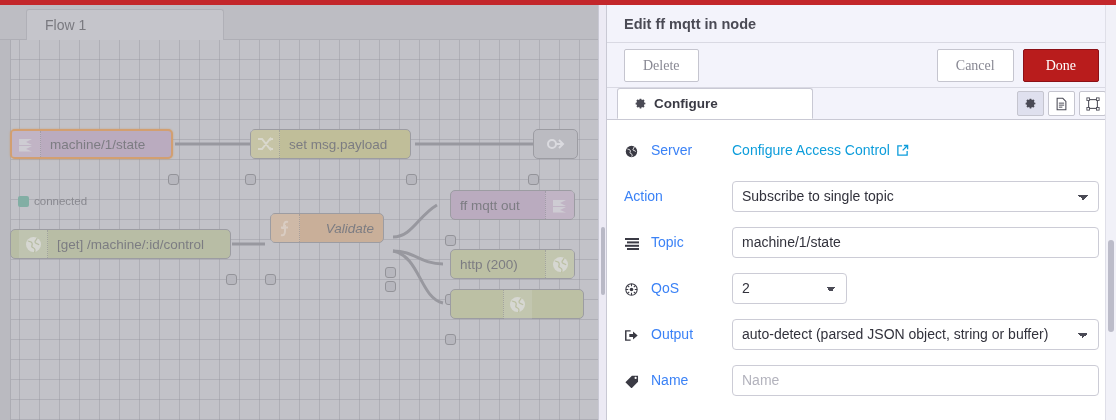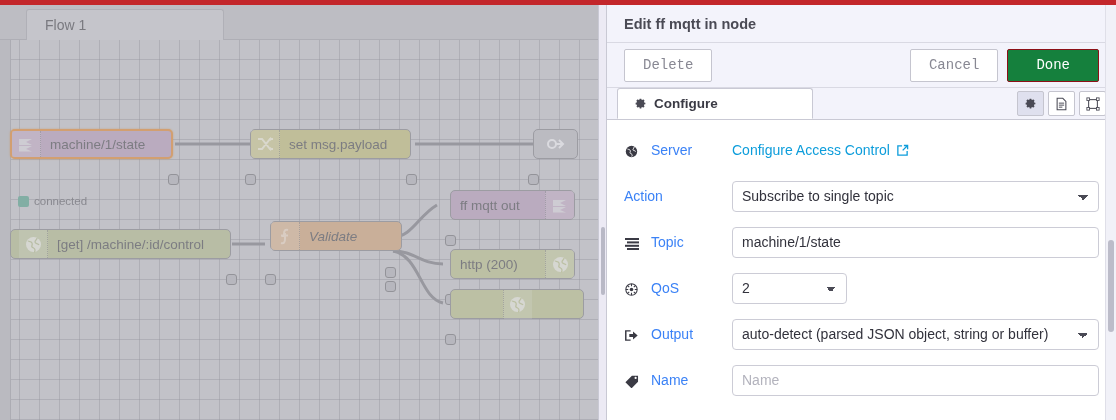--- a/index.html
+++ b/index.html
@@ -168,29 +168,29 @@
     padding: 0 17px;
   }
   .btn {
     height: 33px;
     padding: 0 18px;
     border: 1px solid #c5c5cf;
     background: #fff;
     color: #888893;
     border-radius: 2px;
     font-size: 14px;
-    font-family: Liberation Mono, monospace;
+    font-family: Liberation Serif, serif;
     line-height: 31px;
     cursor: pointer;
   }
   .btn.primary {
-    background: #15803d;
+    background: #b91c1c;
     border-color: #8c1017;
     color: #fff;
-    padding: 0 28px;
+    padding: 0 22px;
   }
   .spacer { flex: 1; }
   .gap { width: 9px; }
 
   .dlg-tabs {
     height: 32px;
     background: #f3f3fb;
     border-bottom: 1px solid #c9c9d4;
     position: relative;
     padding-left: 10px;
@@ -358,21 +358,21 @@
       <div class="nicon">
         <svg class="svg-ico" width="17" height="17" viewBox="0 0 17 17">
           <circle cx="8.5" cy="8.5" r="7.5" fill="#eef0e4"></circle>
           <path d="M3 5c2 1 3 0 4 2s-1 3 0 4 3 1 3 3-1 2-1 2M12 2c0 2-2 2-2 4s3 1 4 3" stroke="#c3cba4" stroke-width="1.3" fill="none"></path>
         </svg>
       </div>
       <div class="nlabel">[get] /machine/:id/control</div>
     </div>
     <div class="port" style="left:226px; top:269px;"></div>
 
-    <div class="node n-fn" style="left:270px; top:216px; width:132px;">
+    <div class="node n-fn" style="left:270px; top:208px; width:114px;justify-content:space-between;">
       <div class="nicon">
         <svg class="svg-ico" width="12" height="17" viewBox="0 0 12 17">
           <path d="M9 2c-3-1-4 1-4 4v2H2.5M2 15c3 1 4-1 4-4V5" stroke="#f2e0cd" stroke-width="2" fill="none"></path>
           <path d="M2 7.5h7" stroke="#f2e0cd" stroke-width="2"></path>
         </svg>
       </div>
       <div class="nlabel italic">Validate</div>
     </div>
     <div class="port" style="left:265px; top:269px;"></div>
     <div class="port" style="left:385px; top:262px;"></div>

